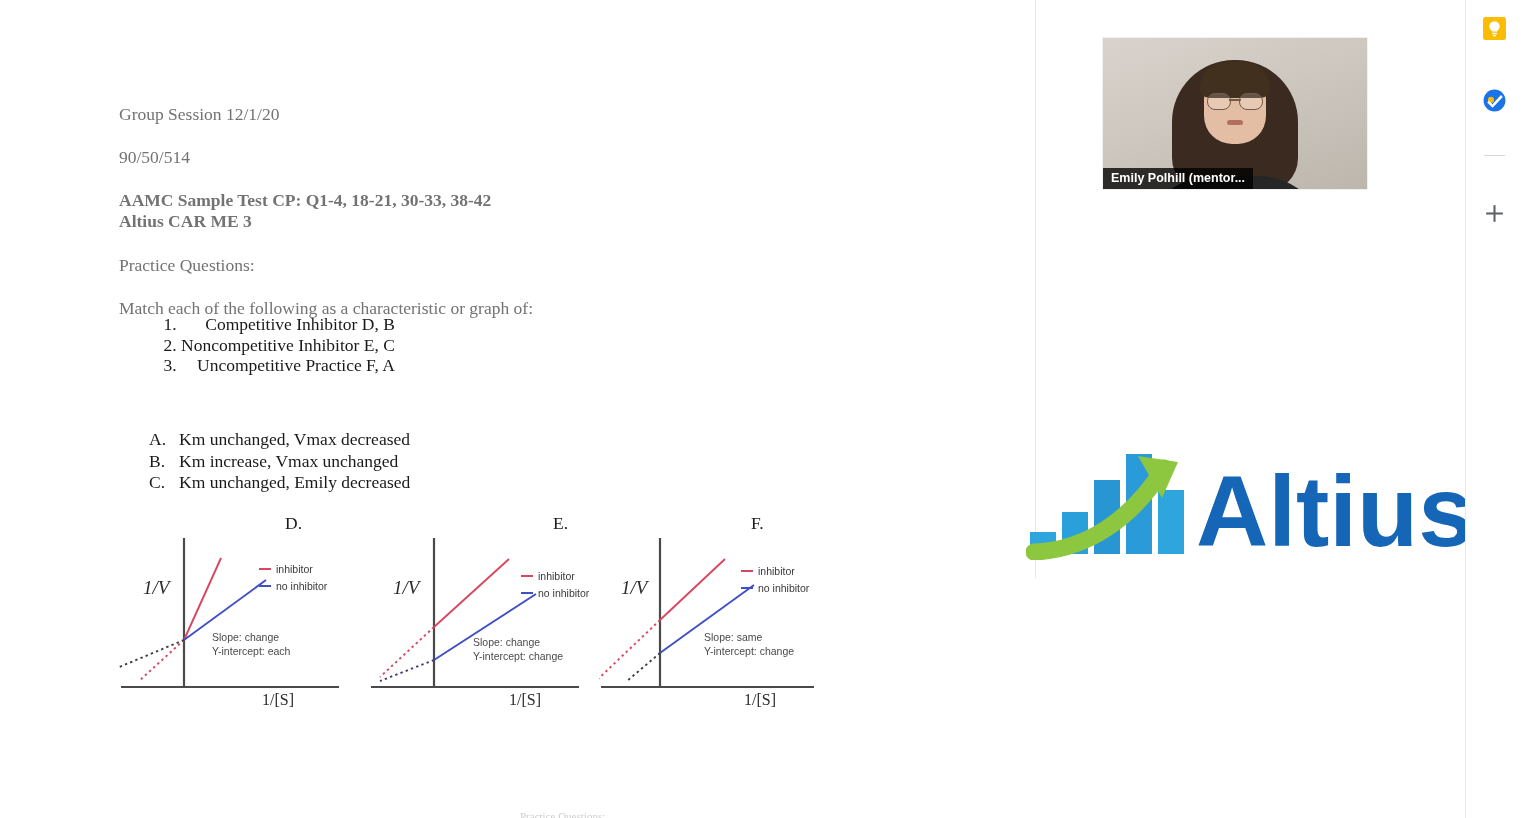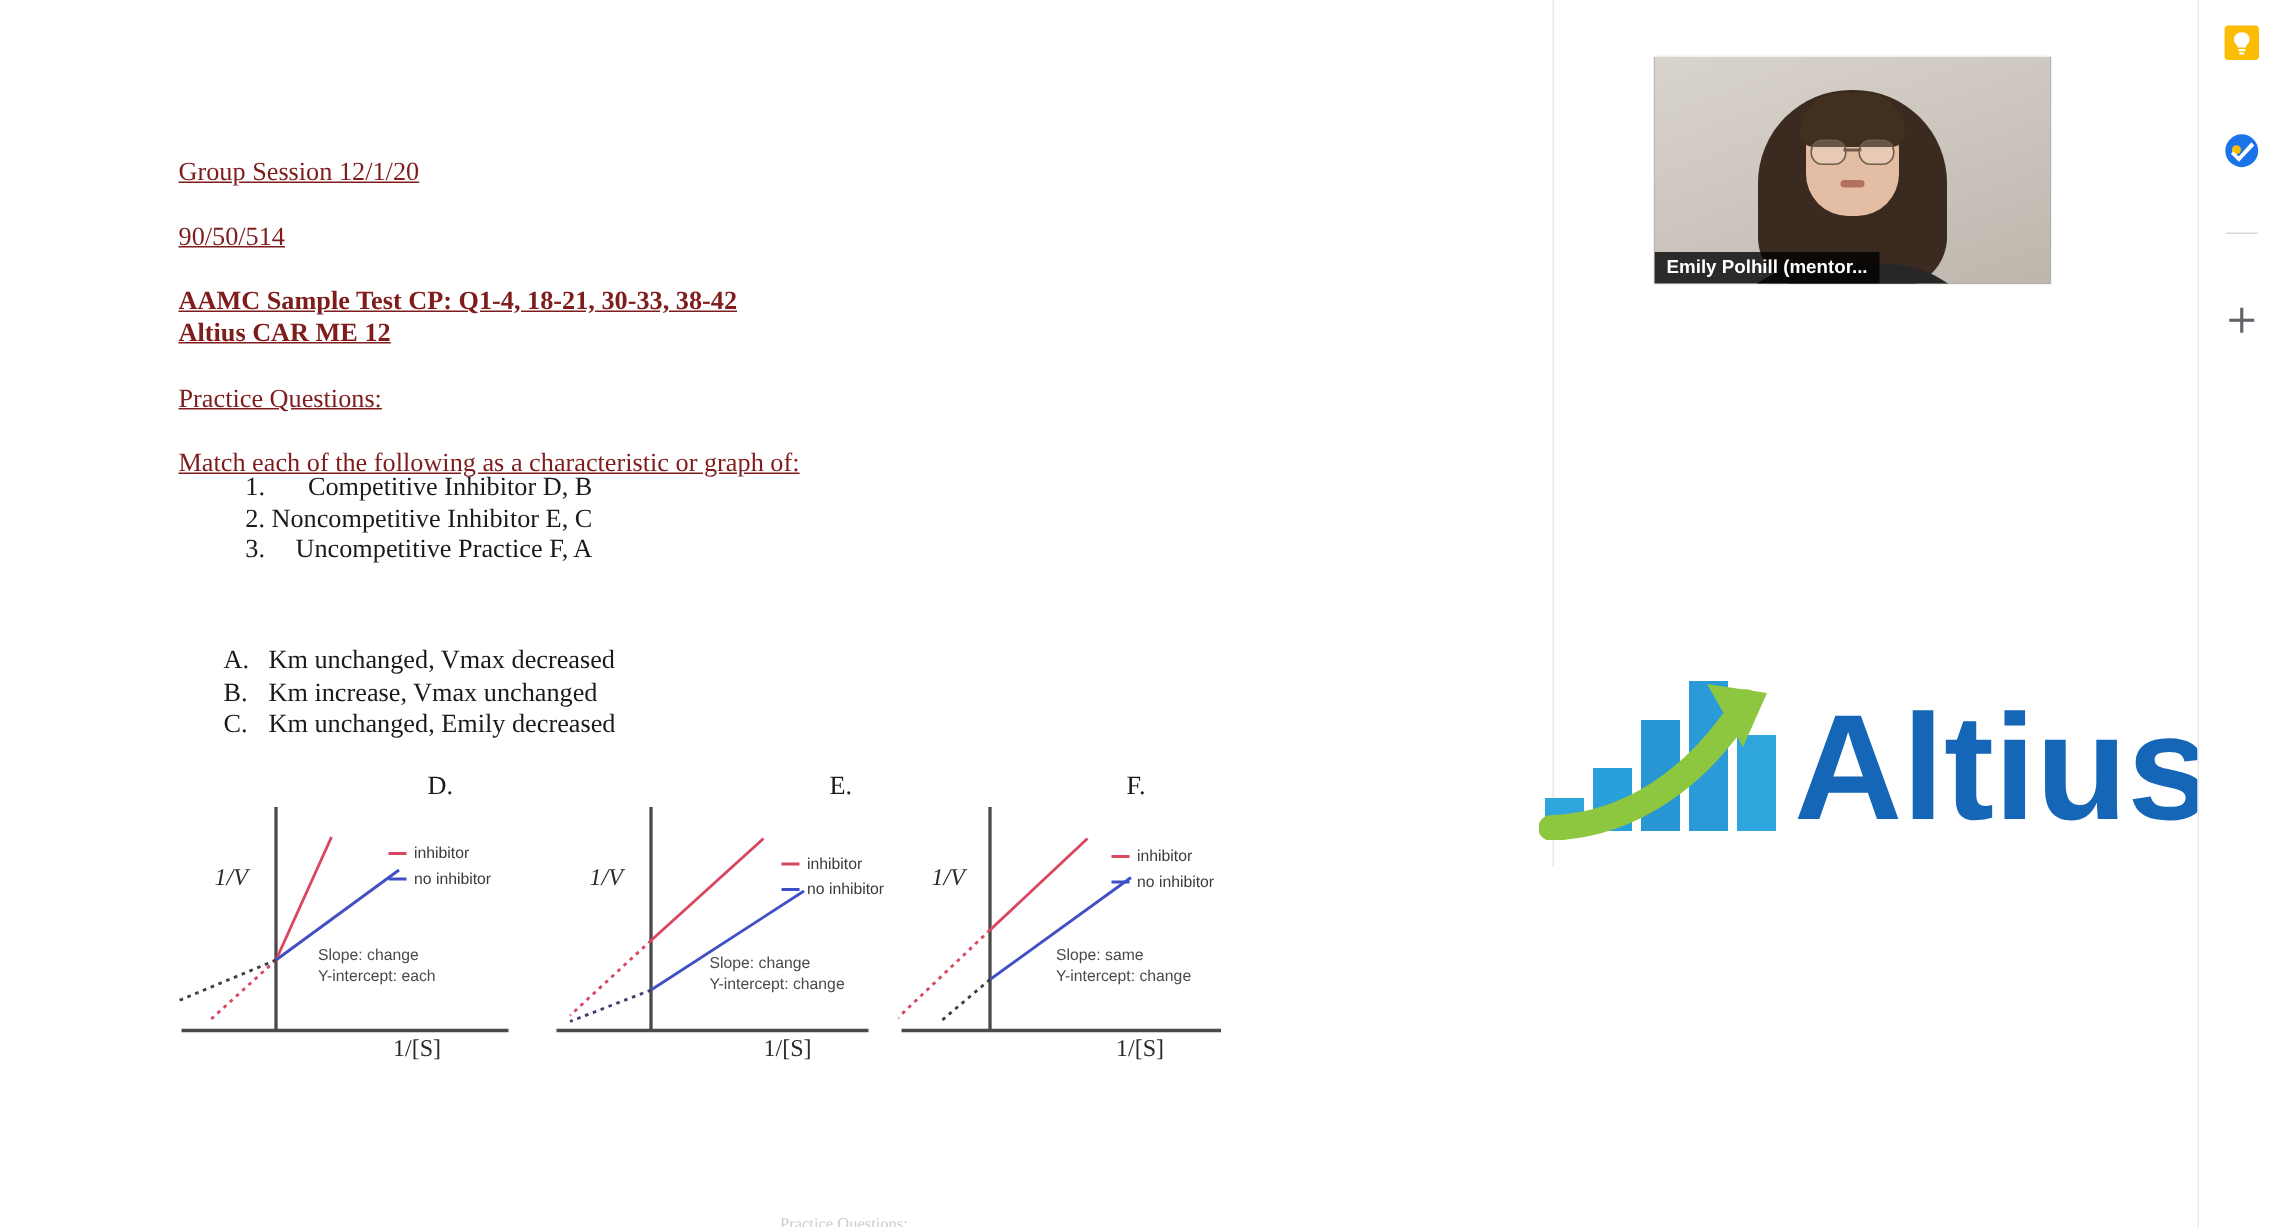--- a/index.html
+++ b/index.html
@@ -13,24 +13,23 @@
   
   #doc-page{
     position:absolute;left:0;top:0;width:1035px;height:818px;
     background:#ffffff;
     overflow:hidden;
   }
   .doc-body{position:absolute;left:119px;top:0;width:880px;}
   .line{
     font-family:"Liberation Serif", serif;
     font-size:17.5px;
-    color:#7f1d1d;
+    color:#737373;
     line-height:1.0;
     white-space:pre;
-    text-decoration:underline;
   }
   .t-session{position:absolute;left:0;top:106px;}
   .t-scores{position:absolute;left:0;top:149px;}
   .t-bold1{position:absolute;left:0;top:192px;font-weight:bold;text-align:center;}
   .t-bold2{position:absolute;left:0;top:213px;font-weight:bold;}
   .t-practice{position:absolute;left:0;top:257px;}
   .t-match{position:absolute;left:0;top:300px;}
 
   ol.numlist{
     position:absolute;left:30px;top:314px;margin:0;padding:0 0 0 32px;
@@ -52,21 +51,21 @@
   
   .graphs{position:absolute;left:0px;top:505px;width:900px;height:215px;}
   .graph{position:absolute;top:0;width:300px;height:215px;}
   .g-letter{
     position:absolute;top:8px;font-family:"Liberation Serif", serif;
     font-size:17.5px;color:#1a1a1a;
   }
   .g-svg{position:absolute;left:0;top:0;}
   .g-axlabel{
     position:absolute;font-family:"Liberation Serif", serif;
-    font-size:16px;font-style:italic;color:#2b2b2b;
+    font-size:19px;font-style:italic;color:#2b2b2b;
   }
   .g-xlabel{
     position:absolute;font-family:"Liberation Serif", serif;
     font-size:16px;color:#2b2b2b;
   }
   .legend{position:absolute;font-family:"Liberation Sans", sans-serif;font-size:10.5px;color:#3a3a3a;}
   .legend div{display:flex;align-items:center;gap:5px;line-height:16.5px;white-space:nowrap;}
   .legend .swatch{display:inline-block;width:12px;height:2px;}
   .notes{
     position:absolute;font-family:"Liberation Sans", sans-serif;
@@ -151,21 +150,21 @@
 </style>
 </head>
 <body>
 
 <div id="doc-page">
   <div class="doc-body">
 
     <div class="line t-session">Group Session 12/1/20</div>
     <div class="line t-scores">90/50/514</div>
     <div class="line t-bold1">AAMC Sample Test CP: Q1-4, 18-21, 30-33, 38-42</div>
-    <div class="line t-bold2">Altius CAR ME 12</div>
+    <div class="line t-bold2">Altius CAR ME 3</div>
     <div class="line t-practice">Practice Questions:</div>
     <div class="line t-match">Match each of the following as a characteristic or graph of:</div>
 
     <ol class="numlist">
       <li>Competitive Inhibitor D, B</li>
       <li>Noncompetitive Inhibitor E, C</li>
       <li>Uncompetitive Practice F, A</li>
     </ol>
 
     <div class="abclist">

